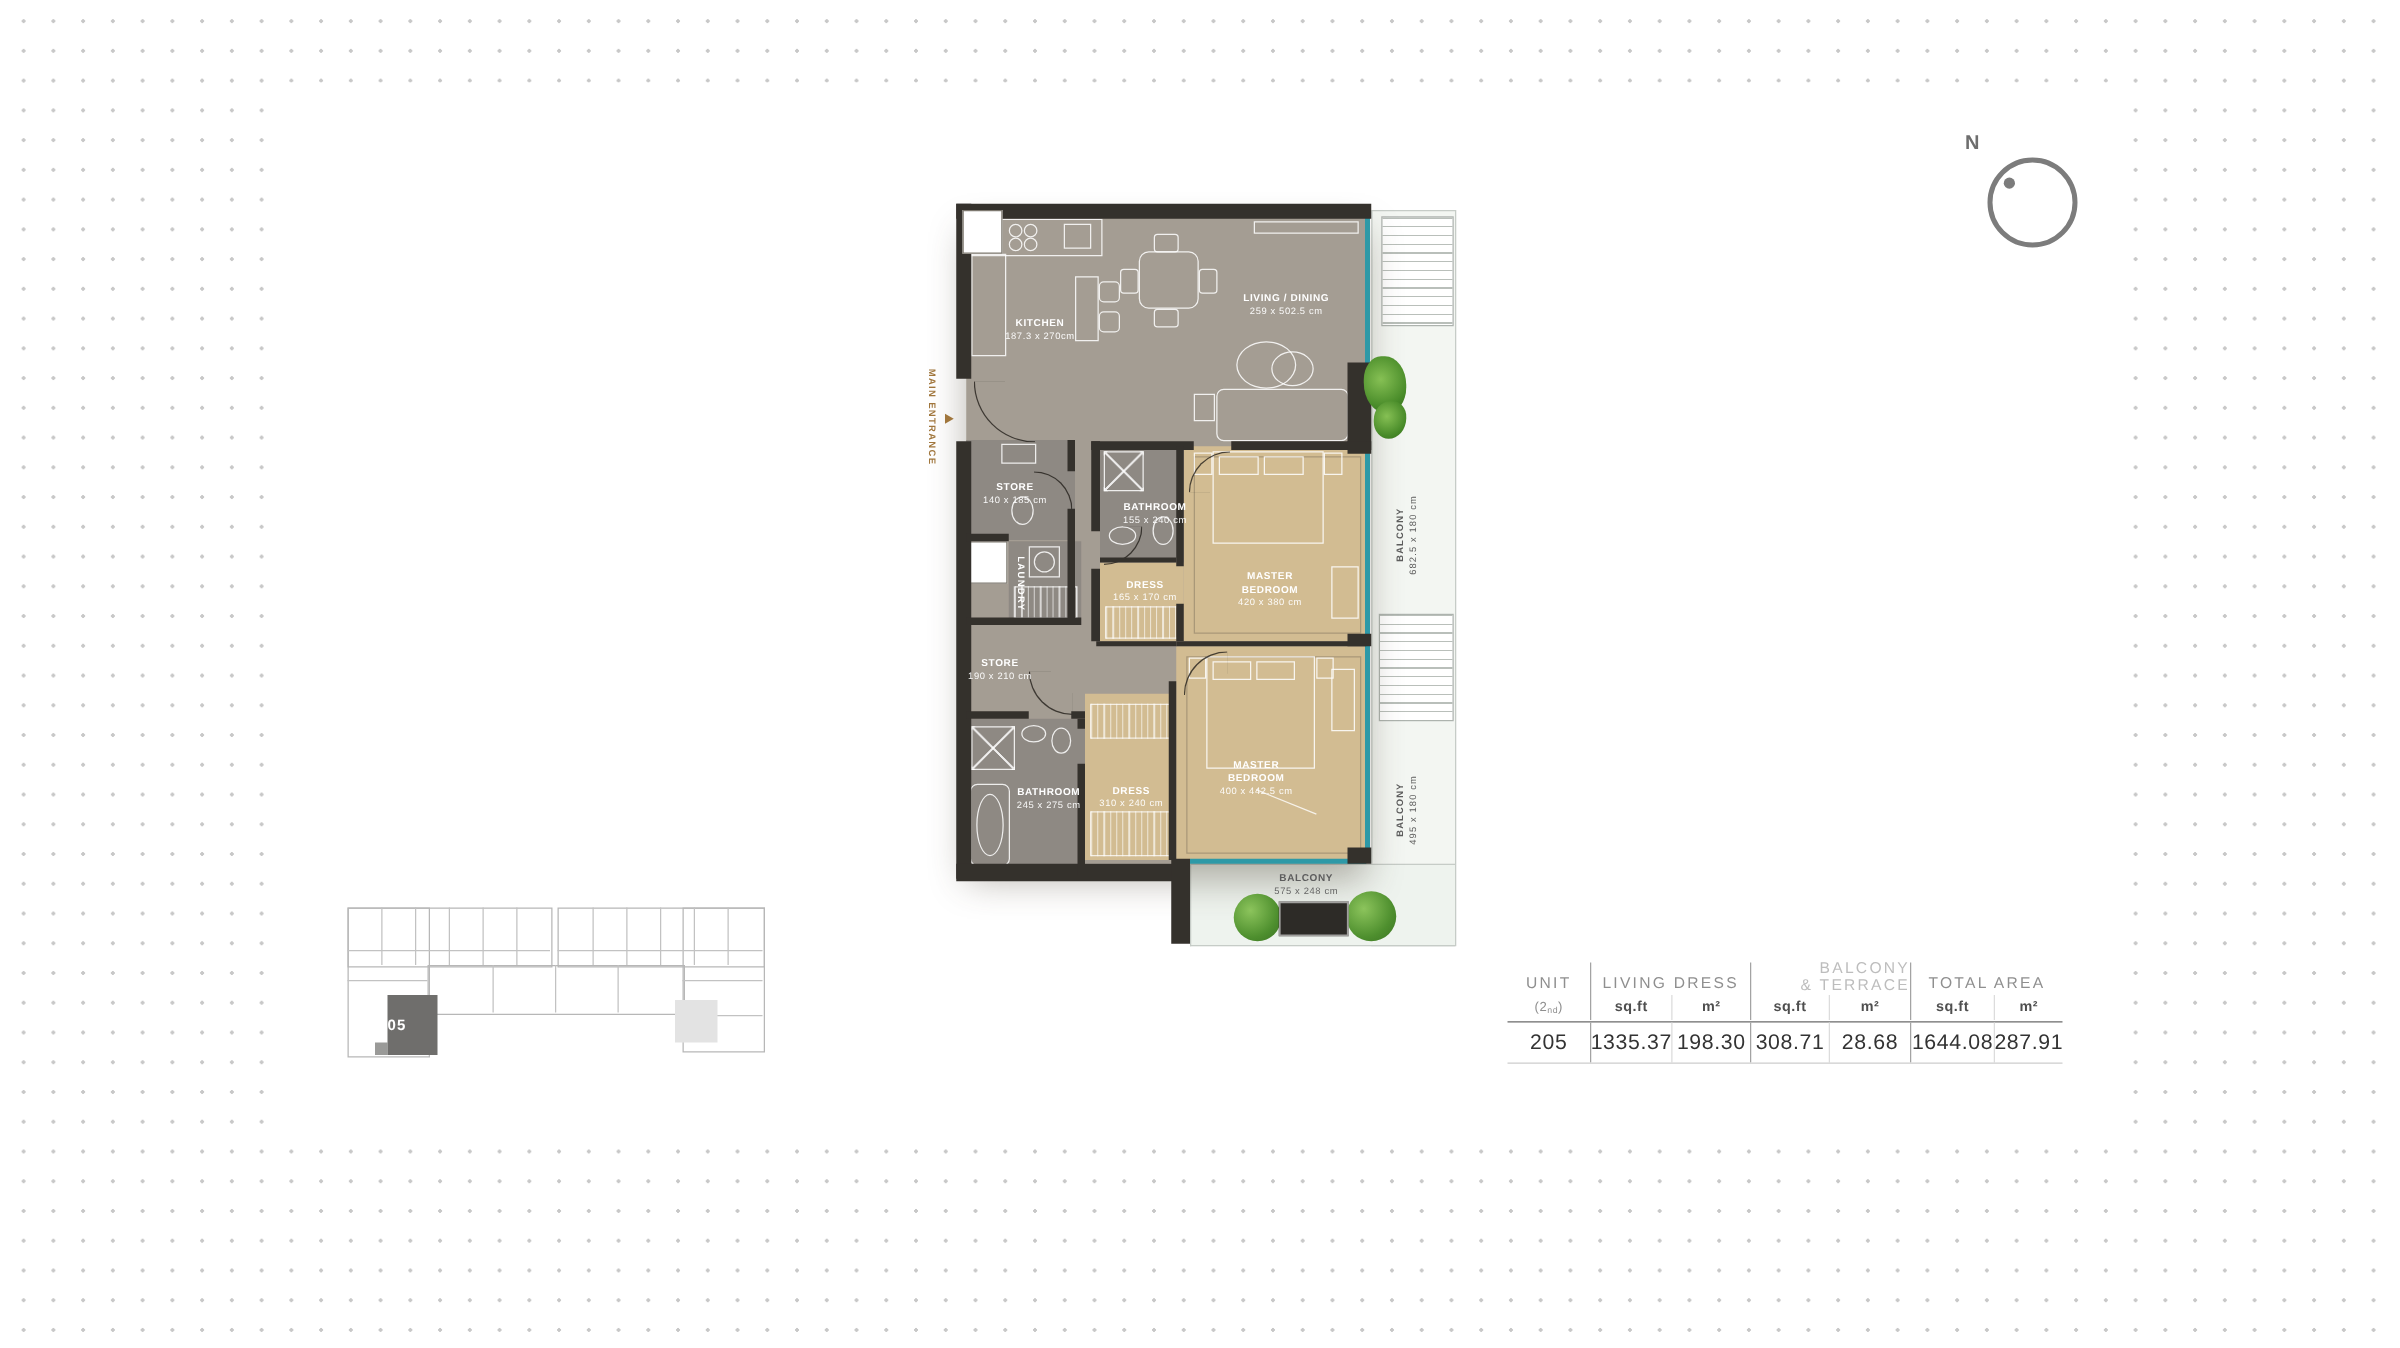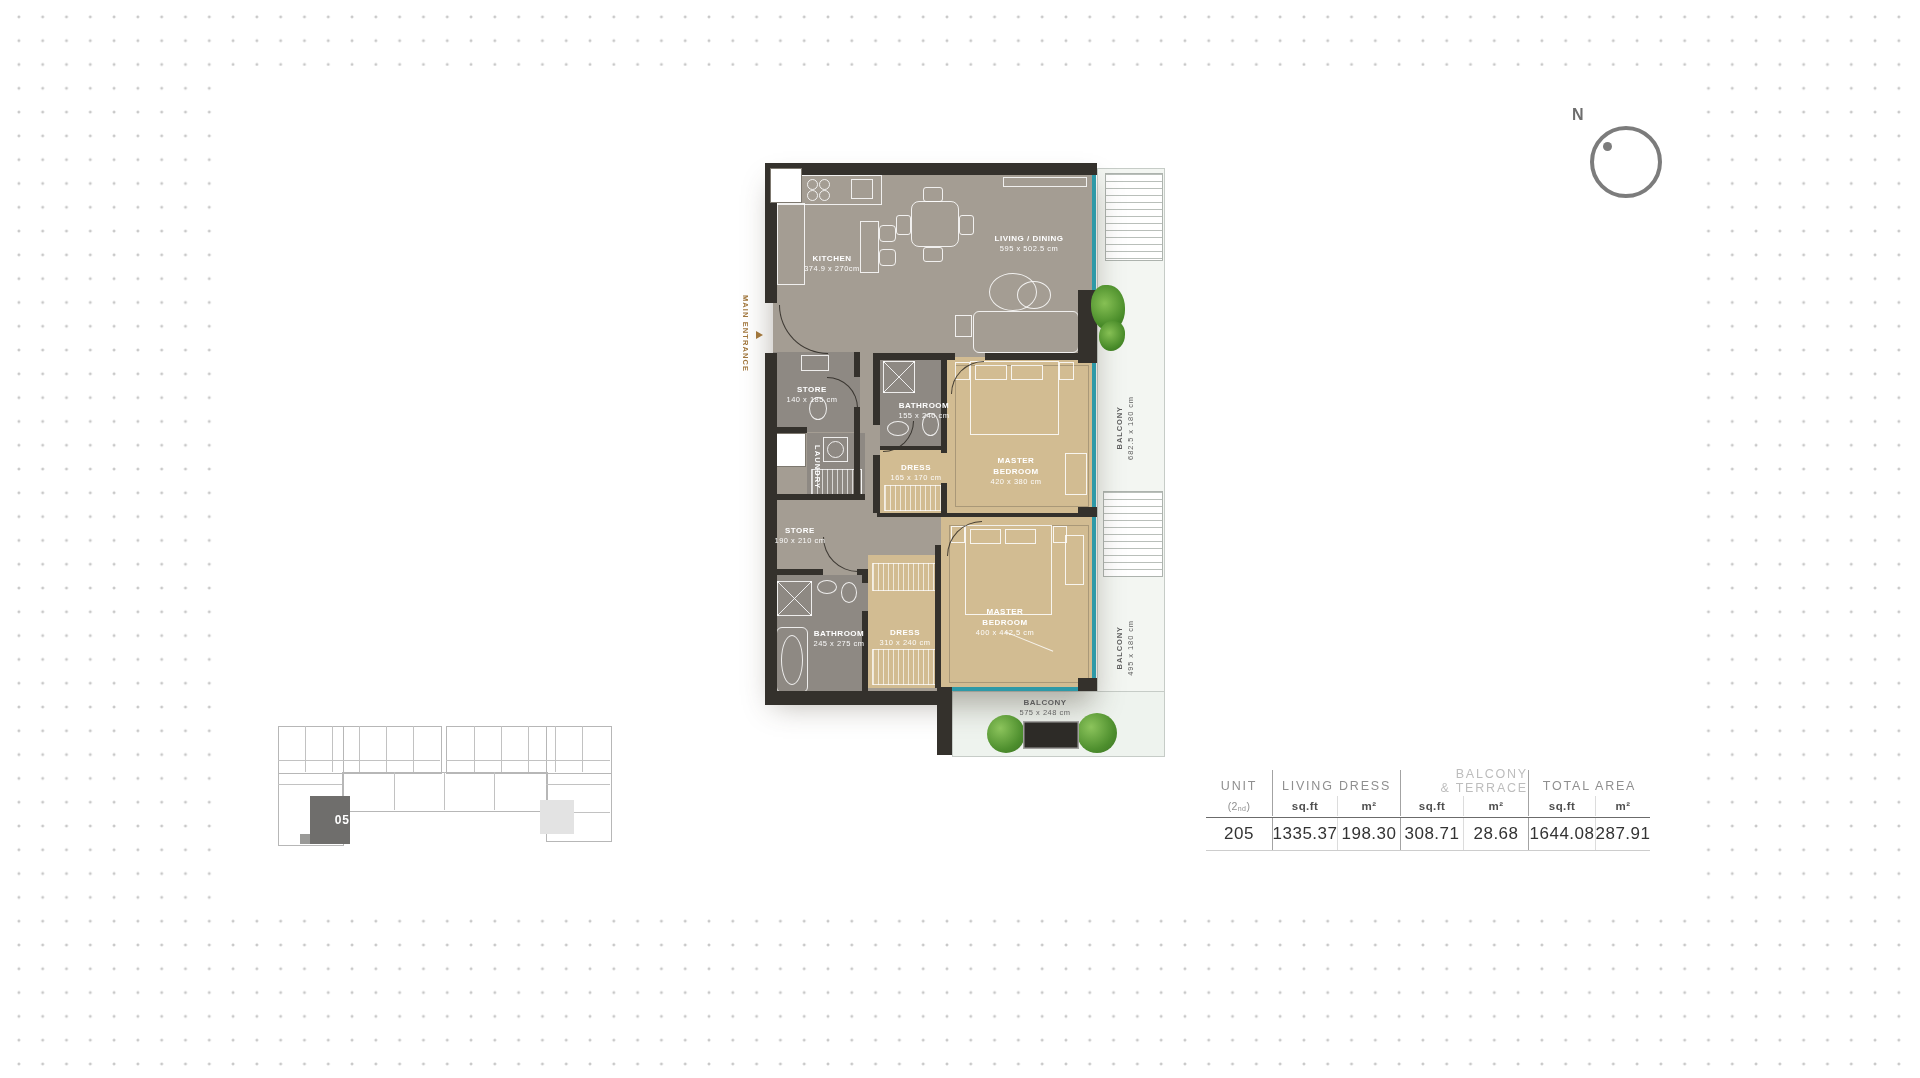--- a/index.html
+++ b/index.html
@@ -48,21 +48,21 @@
   
   .compass-ring{position:absolute;left:1590px;top:126px;width:64px;height:64px;border:4px solid #7c7c7c;border-radius:50%;}
   .compass-n{position:absolute;left:1572px;top:106px;font-size:16px;font-weight:bold;color:#6e6e6e;}
   .compass-dot{position:absolute;left:1603px;top:142px;width:9px;height:9px;border-radius:50%;background:#7c7c7c;}
   
   .mini{position:absolute;left:276px;top:722px;width:336px;height:124px;}
   .mbox{position:absolute;border:1px solid #b7b7b7;}
   .mline{position:absolute;background:#c2c2c2;}
   .mfill{position:absolute;background:#e3e3e3;}
   .m05{position:absolute;left:34px;top:74px;width:40px;height:48px;background:#6f6e6c;color:#fff;
-    display:flex;align-items:center;justify-content:flex-end;font-size:12px;font-weight:bold;letter-spacing:1px;}
+    display:flex;align-items:center;justify-content:flex-start;font-size:12px;font-weight:bold;letter-spacing:1px;}
   .m05tab{position:absolute;left:24px;top:112px;width:10px;height:10px;background:#9a9a98;}
   
   .atable{position:absolute;left:1206px;top:770px;width:444px;display:grid;
     grid-template-columns:66px 65px 63px 63px 65px 67px 55px;}
   .atable div{display:flex;align-items:flex-end;justify-content:center;}
   .g-title{font-size:12.5px;letter-spacing:1.8px;color:#8f8f8f;padding-bottom:3px;height:26px;box-sizing:border-box;}
   .g-title.light{color:#bdbdbd;}
   .two-line{flex-direction:column;line-height:1.1;gap:0;}
   .sub{font-size:11.5px;font-weight:bold;color:#4f4f4f;letter-spacing:.4px;height:20px;padding-bottom:4px;box-sizing:border-box;}
   .floor-lbl{font-size:10.5px;color:#8f8f8f;font-weight:normal;}
@@ -201,25 +201,25 @@
     <div class="xshaft" style="left:5px;top:5px;width:30px;height:33px;"></div>
 
     <div class="plantl" style="left:326px;top:122px;width:34px;height:46px;border-radius:45% 55% 50% 60%;"></div>
     <div class="plantl" style="left:334px;top:158px;width:26px;height:30px;border-radius:55% 45% 60% 50%;"></div>
     <div class="plantc" style="left:222px;top:552px;width:38px;height:38px;"></div>
     <div class="plantc" style="left:312px;top:550px;width:40px;height:40px;"></div>
     <div class="bench" style="left:258px;top:558px;width:56px;height:28px;"></div>
 
     <div class="rlabel" style="left:17px;top:90px;width:100px;">
       <div class="rname">KITCHEN</div>
-      <div class="rdims">374.9 x 270cm</div>
+      <div class="rdims">187.3 x 270cm</div>
     </div>
     <div class="rlabel" style="left:214px;top:70px;width:100px;">
       <div class="rname">LIVING / DINING</div>
-      <div class="rdims">595 x 502.5 cm</div>
+      <div class="rdims">259 x 502.5 cm</div>
     </div>
     <div class="rlabel" style="left:5px;top:221px;width:84px;">
       <div class="rname">STORE</div>
       <div class="rdims">140 x 185 cm</div>
     </div>
     <div class="rlabel vdown" style="left:46px;top:276px;height:56px;font-size:7.5px;font-weight:bold;">LAUNDRY</div>
     <div class="rlabel" style="left:-10px;top:362px;width:90px;">
       <div class="rname">STORE</div>
       <div class="rdims">190 x 210 cm</div>
     </div>

